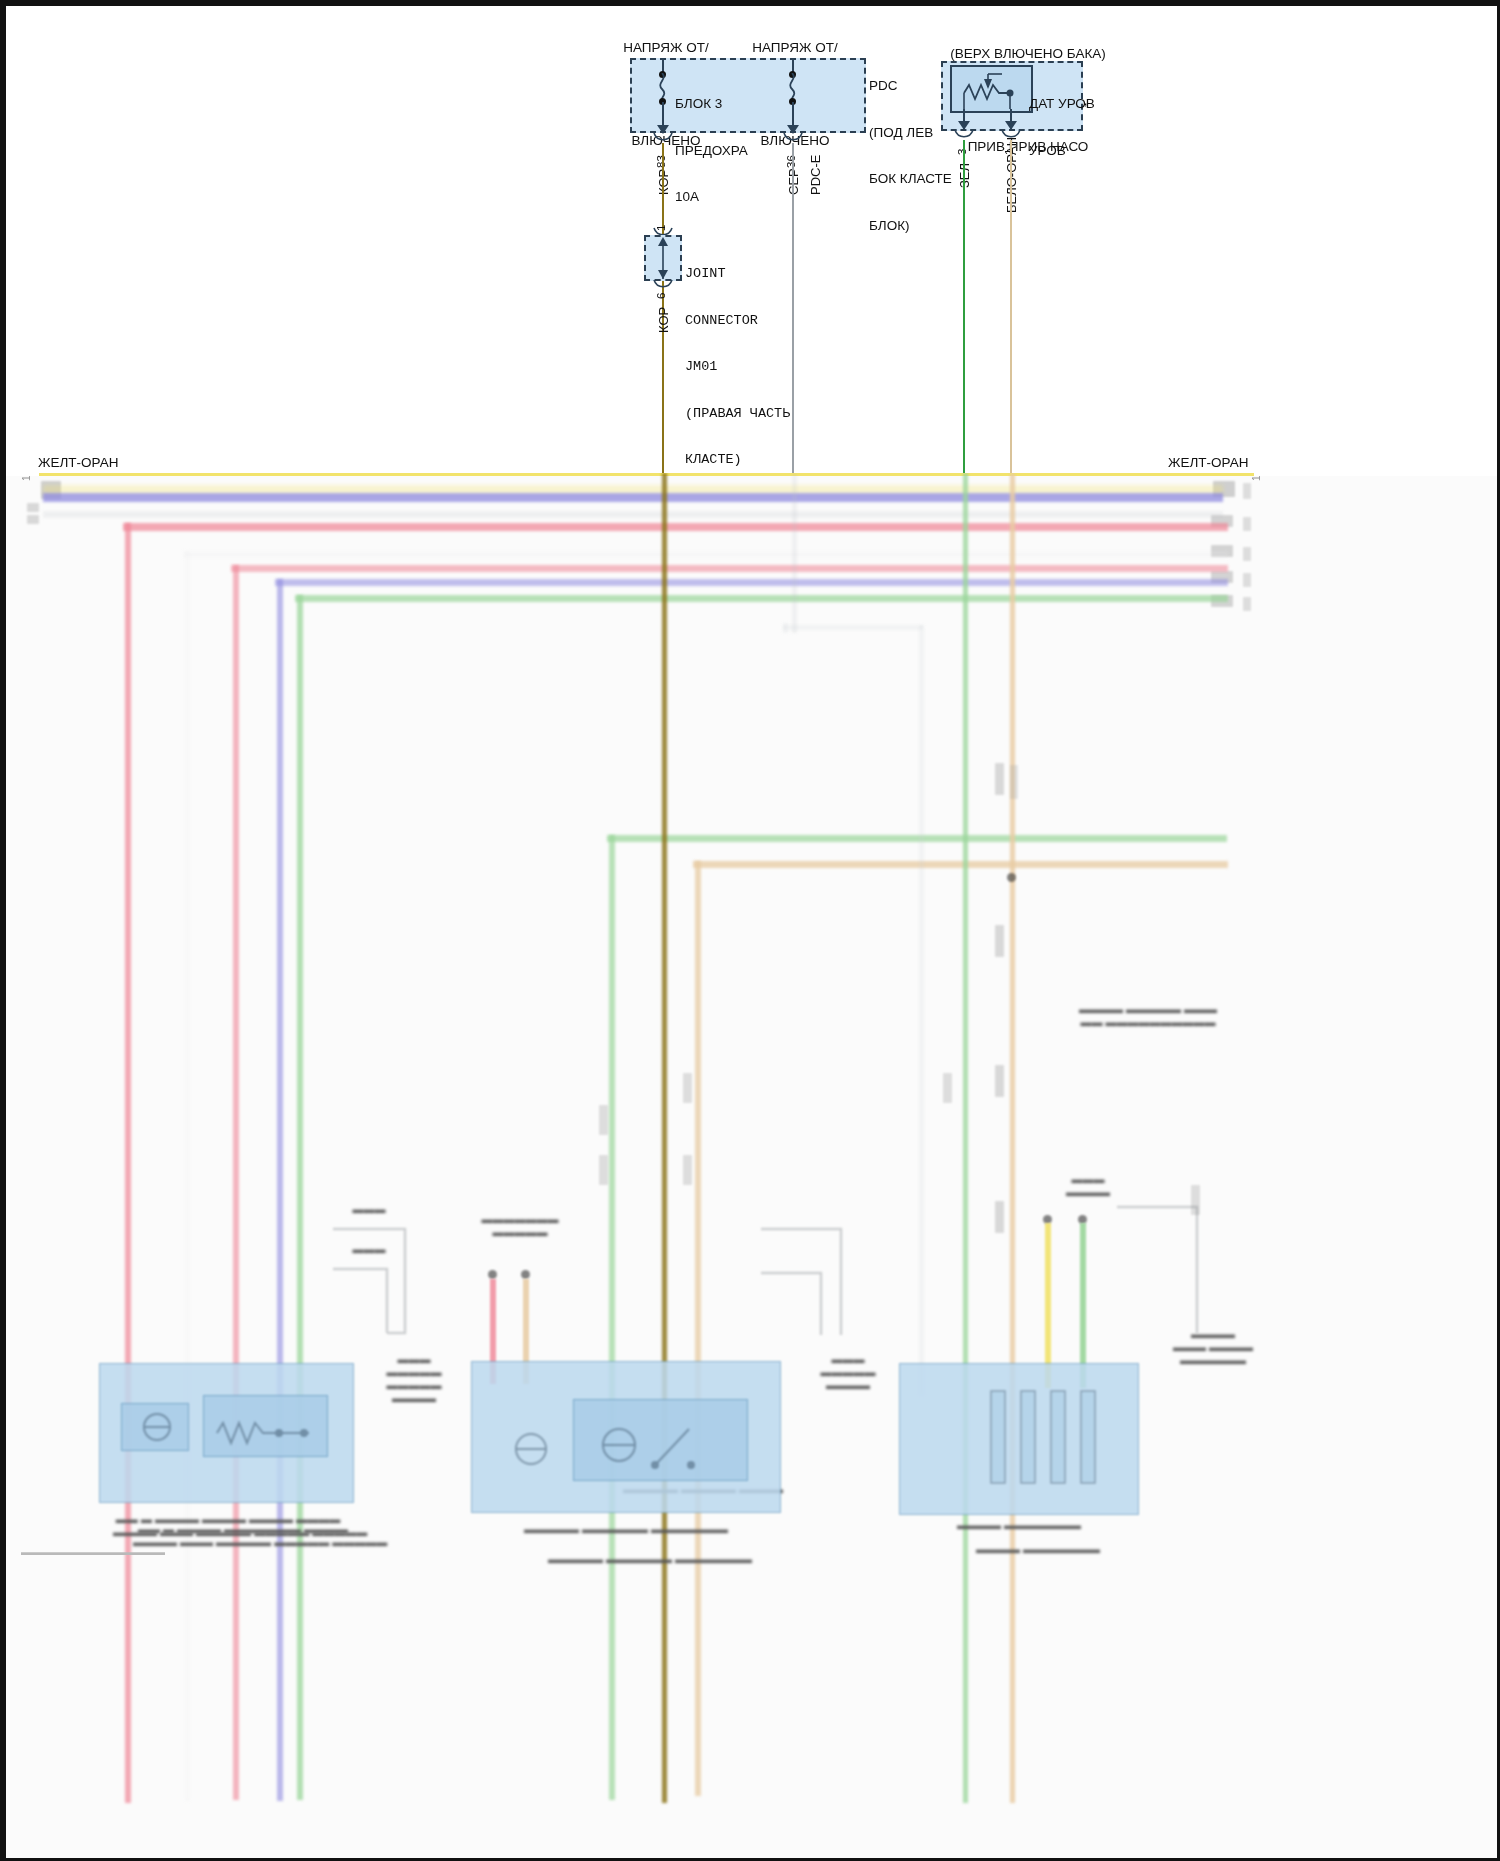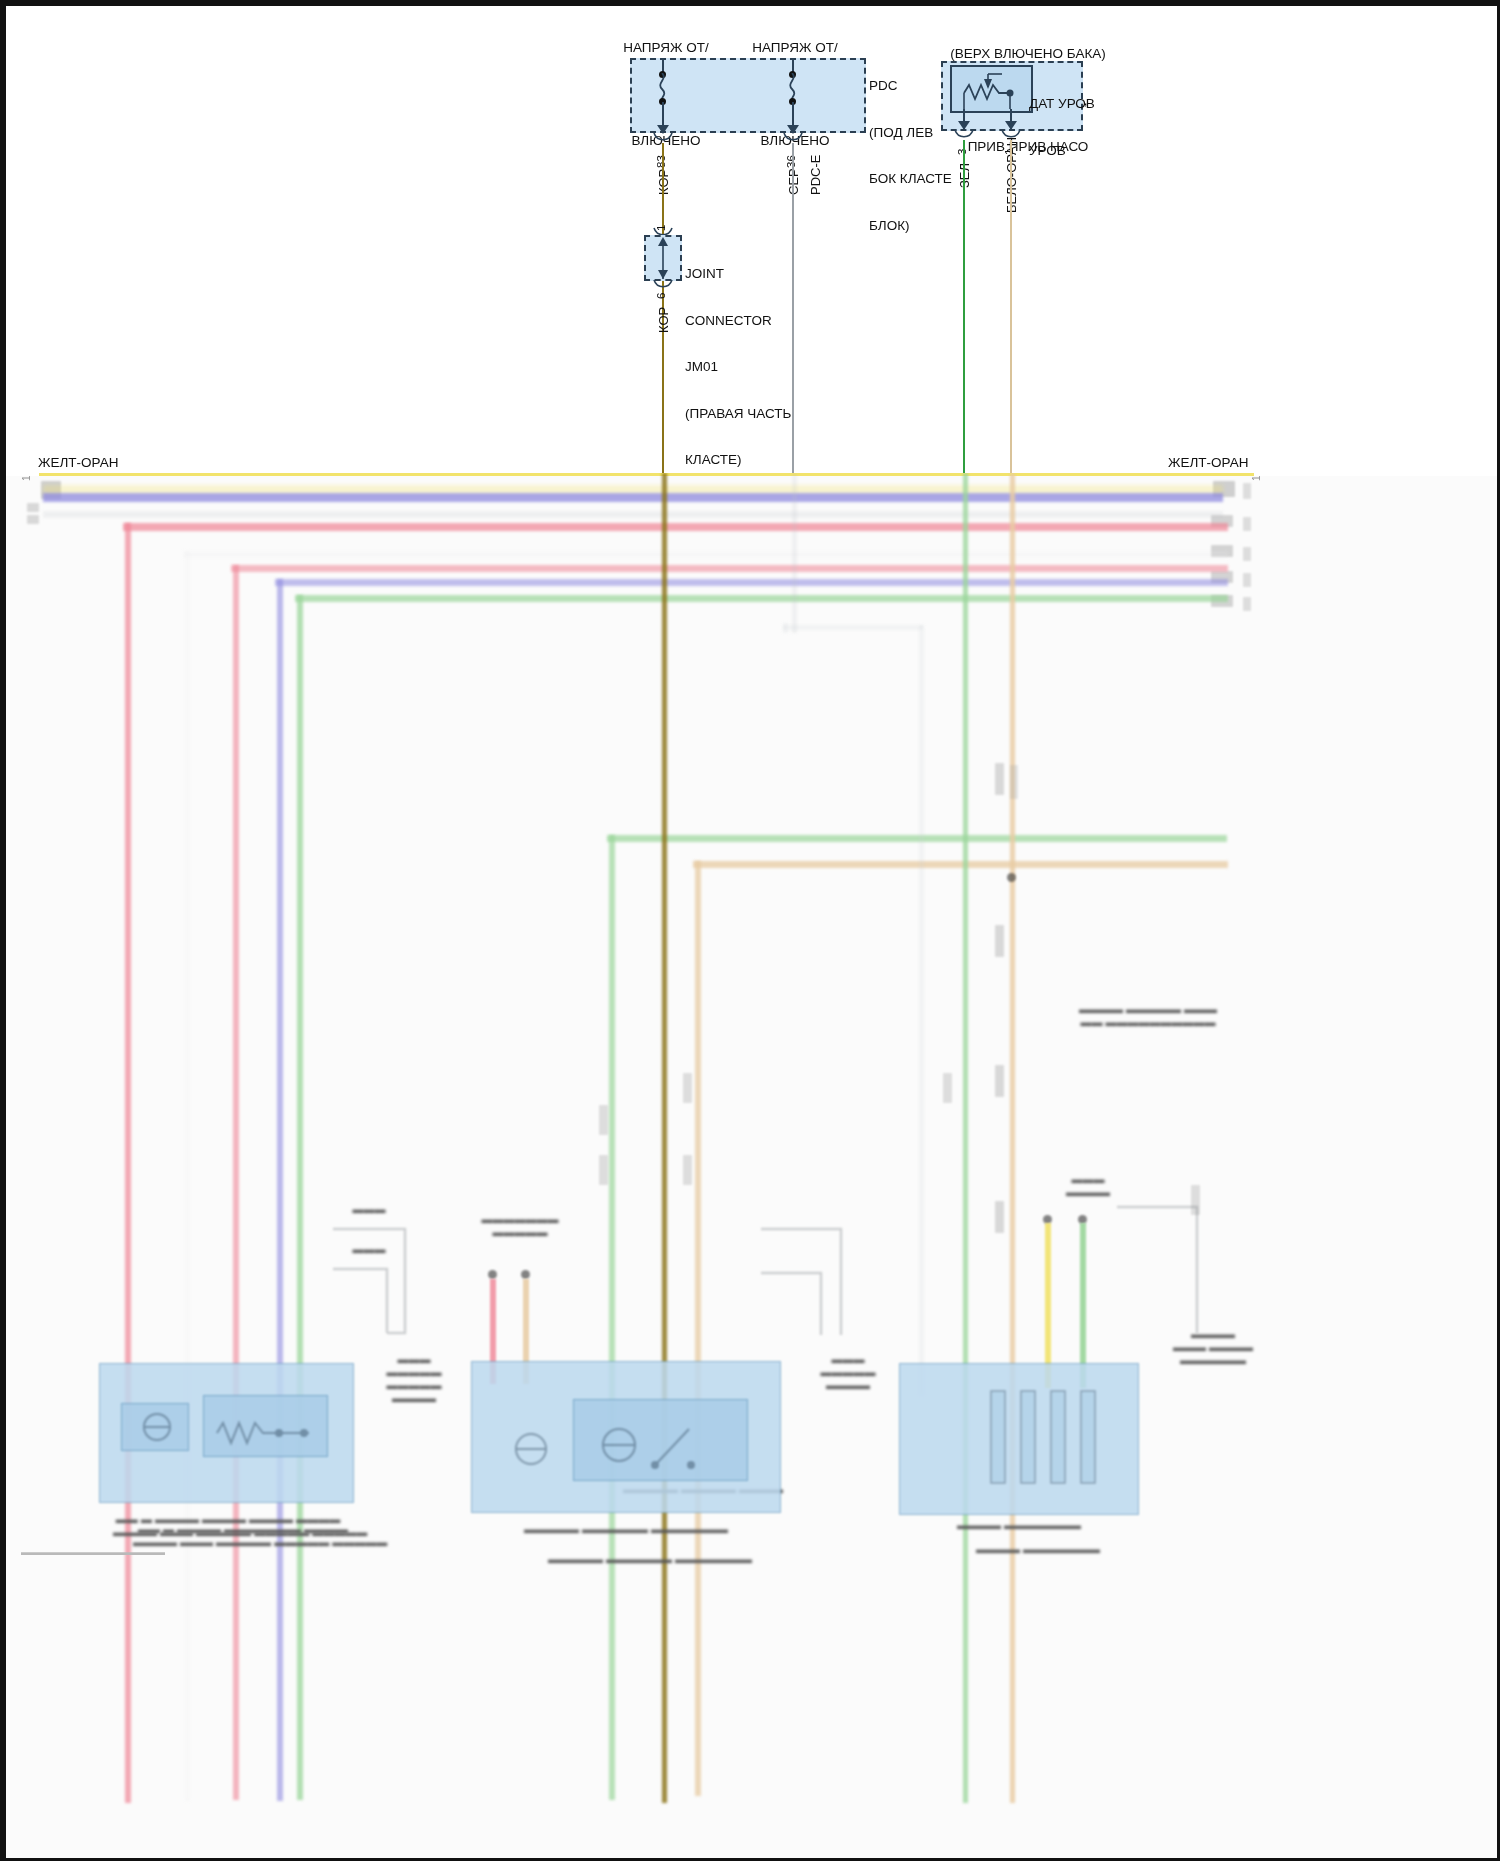--- a/index.html
+++ b/index.html
@@ -142,20 +142,25 @@
   <div class="dot" style="left:656px;top:68px;"></div>
   <svg class="abs" style="left:651px;top:70px;" width="18" height="28">
     <path d="M8,0 C14,6 2,10 8,16 C14,22 6,24 8,28" stroke="#2b4258" stroke-width="1.8" fill="none"></path>
   </svg>
   <div class="dot" style="left:656px;top:95px;"></div>
   <div class="w wv" style="left:659px;top:99px;height:28px;background:#2b4258;"></div>
   <svg class="abs" style="left:653px;top:118px;" width="14" height="14">
     <path d="M7,13 L1,4 L13,4 Z" fill="#2b4258"></path>
   </svg>
 
+  <div class="lbl" style="left:672px;top:62px;width:110px;">
+    <div>БЛОК 3</div>
+    <div>ПРЕДОХРА</div>
+    <div>10A</div>
+  </div>
 
   <div class="w wv" style="left:789px;top:55px;height:20px;background:#2b4258;"></div>
   <div class="dot" style="left:786px;top:68px;"></div>
   <svg class="abs" style="left:781px;top:70px;" width="18" height="28">
     <path d="M8,0 C14,6 2,10 8,16 C14,22 6,24 8,28" stroke="#2b4258" stroke-width="1.8" fill="none"></path>
   </svg>
   <div class="dot" style="left:786px;top:95px;"></div>
   <div class="w wv" style="left:789px;top:99px;height:28px;background:#2b4258;"></div>
   <svg class="abs" style="left:783px;top:118px;" width="14" height="14">
     <path d="M7,13 L1,4 L13,4 Z" fill="#2b4258"></path>
@@ -229,21 +234,21 @@
   </svg>
   <div class="smallnum" style="left:652px;top:228px;">1</div>
 
   <div class="module" style="left:641px;top:232px;width:38px;height:46px;"></div>
   <svg class="abs" style="left:653px;top:234px;" width="14" height="42">
     <path d="M7,42 L7,2" stroke="#2b4258" stroke-width="1.6"></path>
     <path d="M7,0 L2,9 L12,9 Z" fill="#2b4258"></path>
     <path d="M7,42 L2,33 L12,33 Z" fill="#2b4258"></path>
   </svg>
 
-  <div class="lbl" style="left:682px;top:232px;width:130px;">
+  <div class="lbl" style="left:682px;top:232px;width:130px;font-family:Liberation Mono, monospace;">
     <div>JOINT</div>
     <div>CONNECTOR</div>
     <div>JM01</div>
     <div>(ПРАВАЯ ЧАСТЬ</div>
     <div>КЛАСТЕ)</div>
   </div>
 
   <svg class="abs" style="left:650px;top:276px;" width="20" height="11">
     <path d="M1,1 C4,10 16,10 19,1" stroke="#2b4258" stroke-width="1.6" fill="none"></path>
   </svg>

